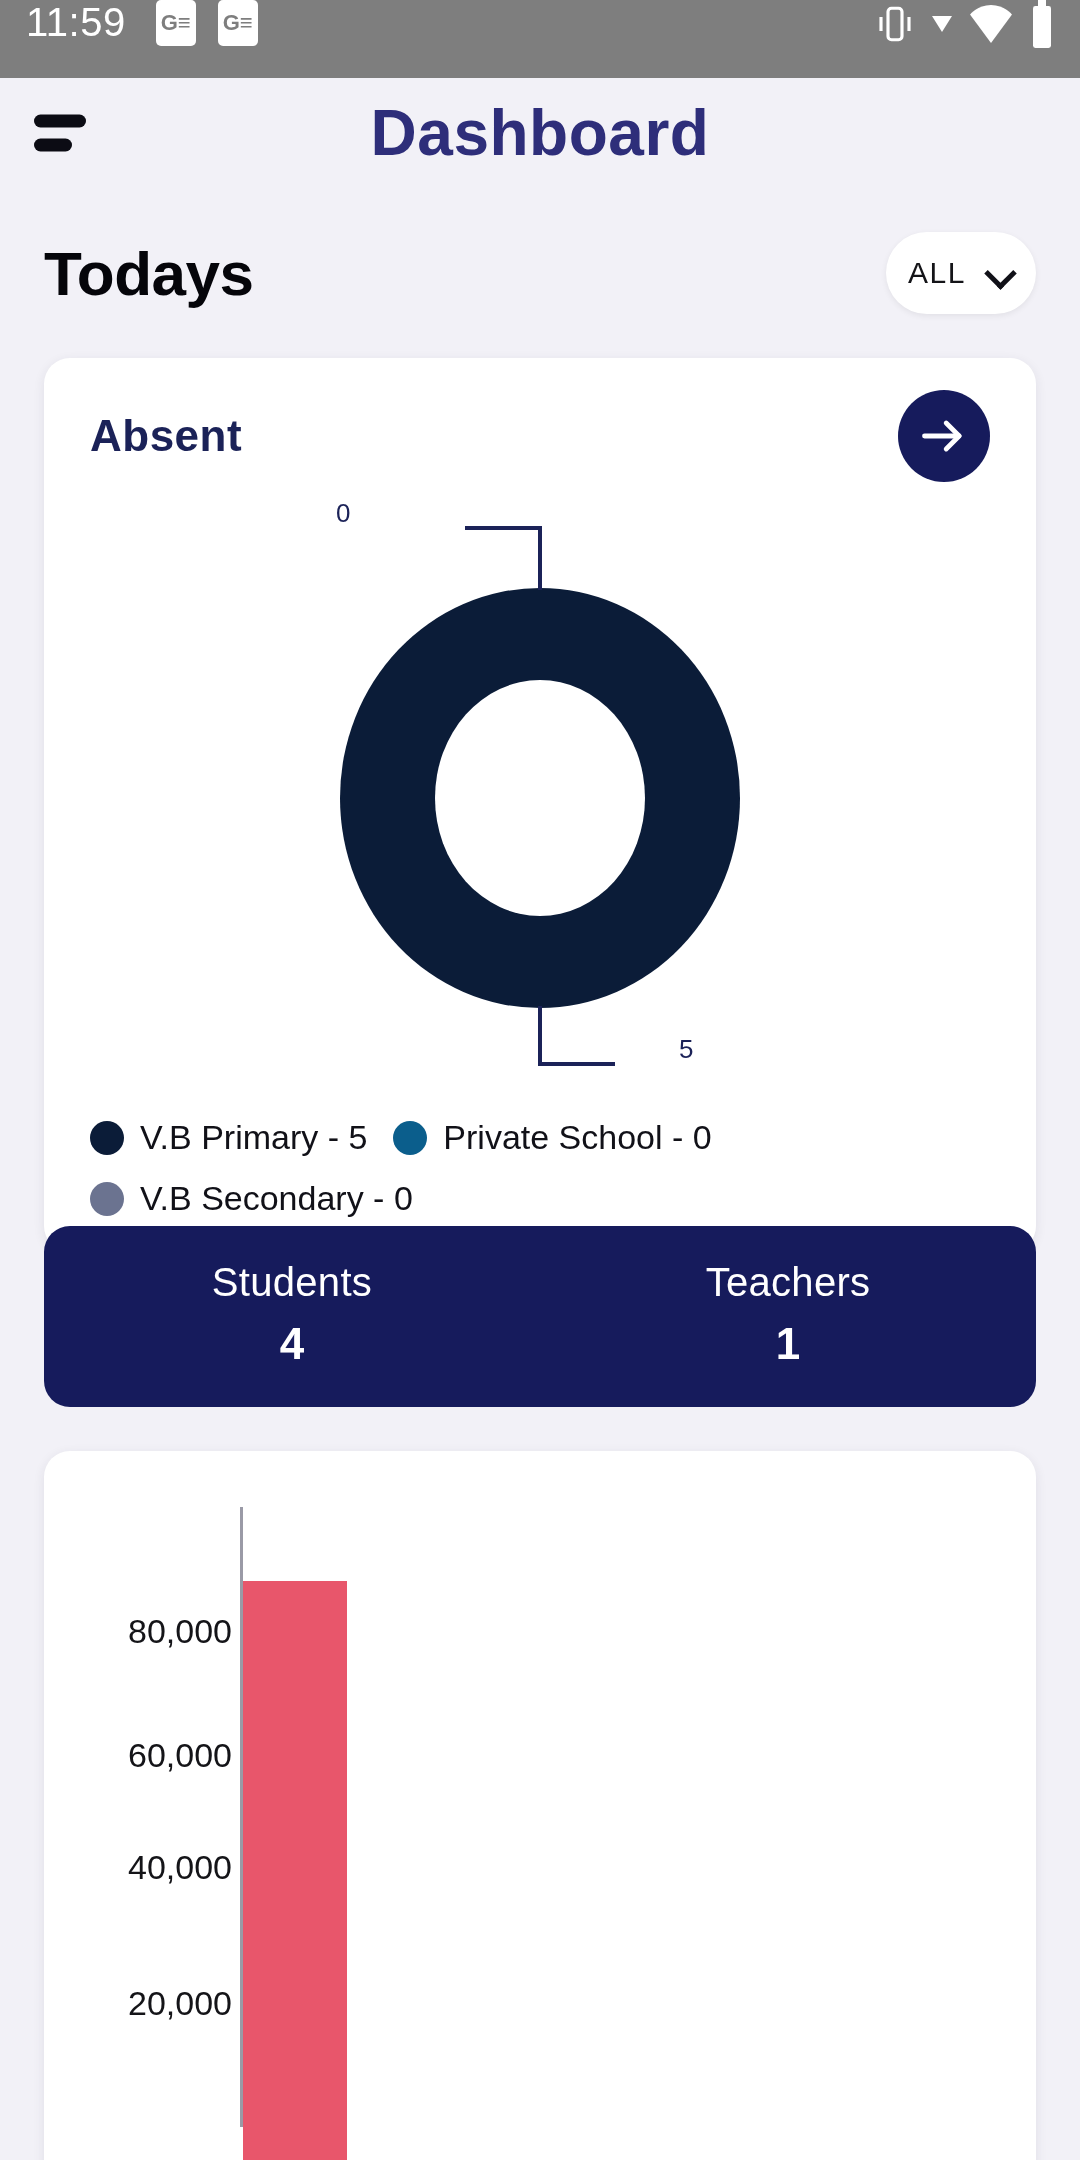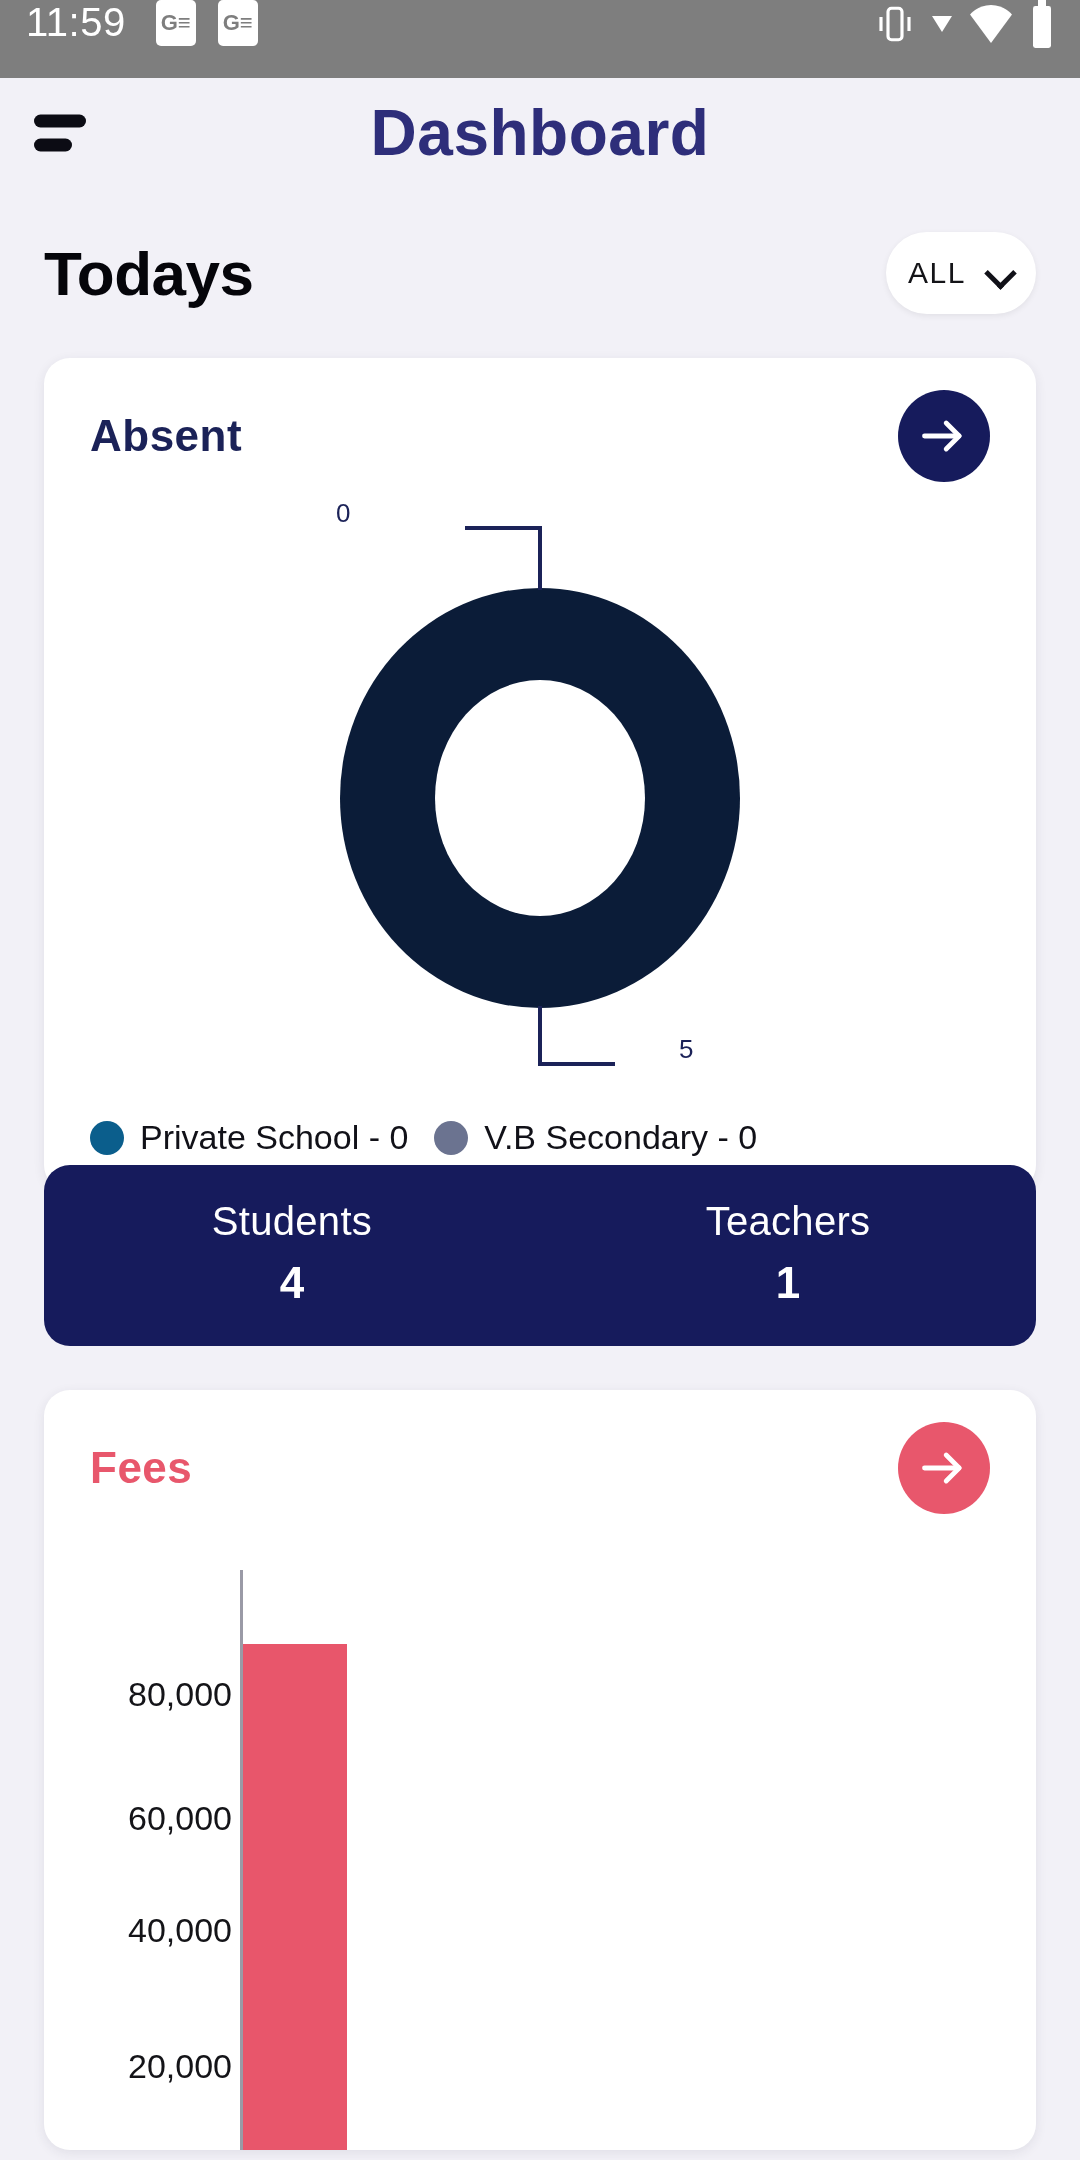--- a/index.html
+++ b/index.html
@@ -203,20 +203,24 @@
 
       <polyline points="210,82 210,20 135,20" fill="none" stroke="#1B2258" stroke-width="4"></polyline>
       <polyline points="210,498 210,556 285,556" fill="none" stroke="#1B2258" stroke-width="4"></polyline>
     </svg>
     <div class="lbl" style="left:292px; top:10px;">0</div>
     <div class="lbl" style="left:635px; top:546px;">5</div>
   </div>
 
   <div class="legend">
     <div class="legend-item">
+      <span class="legend-dot" style="background:#0B1C38"></span>
+      <span class="legend-text">V.B Primary - 5</span>
+    </div>
+    <div class="legend-item">
       <span class="legend-dot" style="background:#0B5E8C"></span>
       <span class="legend-text">Private School - 0</span>
     </div>
     <div class="legend-item">
       <span class="legend-dot" style="background:#6B7390"></span>
       <span class="legend-text">V.B Secondary - 0</span>
     </div>
   </div>
 </div>
 
@@ -225,29 +229,20 @@
     <div class="stat-label">Students</div>
     <div class="stat-value">4</div>
   </div>
   <div class="stat-cell">
     <div class="stat-label">Teachers</div>
     <div class="stat-value">1</div>
   </div>
 </div>
 
 <div class="card fees-card">
-  <div class="card-header">
-    <div class="card-title fees">Fees</div>
-    <div class="arrow-btn red">
-      <svg width="52" height="52" viewBox="0 0 24 24">
-        <line x1="3" y1="12" x2="19" y2="12" stroke="#fff" stroke-width="2.2" stroke-linecap="round"></line>
-        <polyline points="13,6 19,12 13,18" fill="none" stroke="#fff" stroke-width="2.2" stroke-linecap="round" stroke-linejoin="round"></polyline>
-      </svg>
-    </div>
-  </div>
 
   <div class="chart-area">
     <div class="y-axis-line"></div>
     <div class="bar" id="fees-bar" style="top: 74.4px; height: 665.6px; background: rgb(232, 86, 107);"></div>
     <div class="tick-label" id="tick0" style="top: 124px;">80,000</div>
     <div class="tick-label" id="tick1" style="top: 248px;">60,000</div>
     <div class="tick-label" id="tick2" style="top: 360px;">40,000</div>
     <div class="tick-label" id="tick3" style="top: 496px;">20,000</div>
   </div>
 </div>

